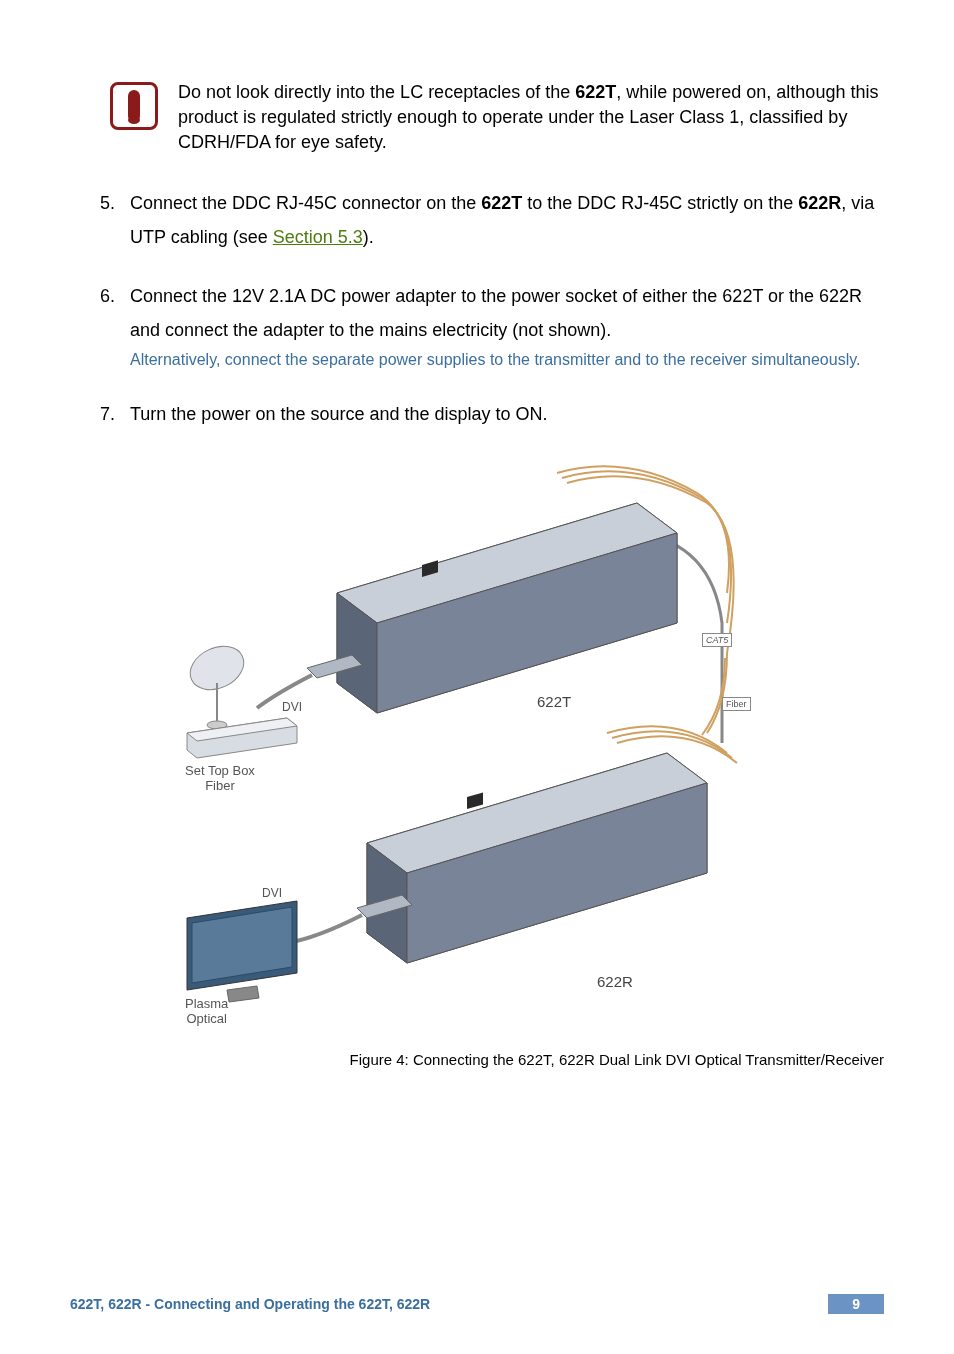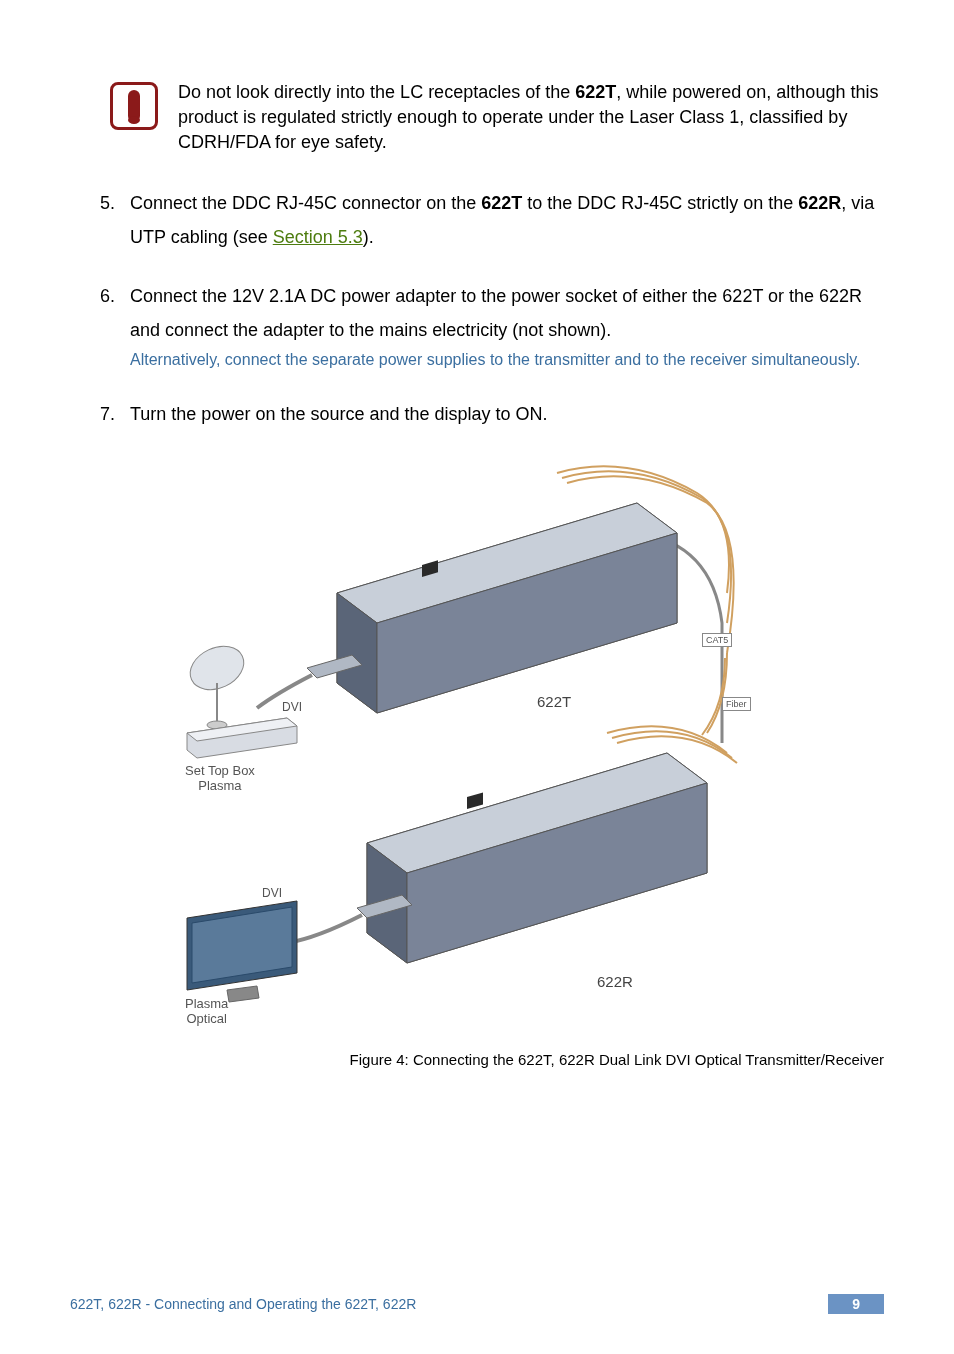--- a/index.html
+++ b/index.html
@@ -103,21 +103,21 @@
     bottom: 40px;
     left: 70px;
     right: 70px;
     display: flex;
     justify-content: space-between;
     align-items: center;
     font-size: 14px;
   }
   .footer-left {
     color: #3b6fa0;
-    font-weight: normal;
+    font-weight: bold;
   }
   .footer-page {
     background: #6b93c4;
     color: #fff;
     padding: 2px 24px;
     font-weight: bold;
   }
   b { font-weight: bold; }
   .label-text {
     position: absolute;
@@ -216,28 +216,28 @@
 
       <polygon points="190,465 235,452 245,462 200,475" fill="#b0b8c4" stroke="#666"></polygon>
       <path d="M 195 472 Q 150 495 120 500" stroke="#888" stroke-width="4" fill="none"></path>
 
       <polygon points="20,475 130,458 130,530 20,547" fill="#3a5a7a" stroke="#333"></polygon>
       <polygon points="25,480 125,464 125,524 25,540" fill="#5a7a9a" stroke="#2a4a6a"></polygon>
       <polygon points="60,547 90,543 92,555 62,559" fill="#888" stroke="#666"></polygon>
 
     </svg>
 
-    <div class="small-box" style="top:190px; left:535px;">CAT5</div>
+    <div class="small-box" style="top:190px; left:535px;font-style:italic;">CAT5</div>
     <div class="small-box" style="top:254px; left:555px;">Fiber</div>
     <div class="label-text" style="top:257px; left:115px;">DVI</div>
     <div class="label-text" style="top:443px; left:95px;">DVI</div>
     <div class="label-text" style="top:250px; left:370px; font-size:15px; color:#444;">622T</div>
     <div class="label-text" style="top:530px; left:430px; font-size:15px; color:#444;">622R</div>
     <div class="label-text" style="top:320px; left:18px; white-space:pre; text-align:center; font-size:13px;">Set Top Box
-Plasma</div>
+Fiber</div>
     <div class="label-text" style="top:553px; left:18px; white-space:pre; font-size:13px;">Plasma
 Optical</div>
 
   </div>
   <div class="figure-caption">Figure 4: Connecting the 622T, 622R Dual Link DVI Optical Transmitter/Receiver</div>
 </div>
 
 <div class="footer">
   <div class="footer-left">622T, 622R - Connecting and Operating the 622T, 622R</div>
   <div class="footer-page">9</div>

